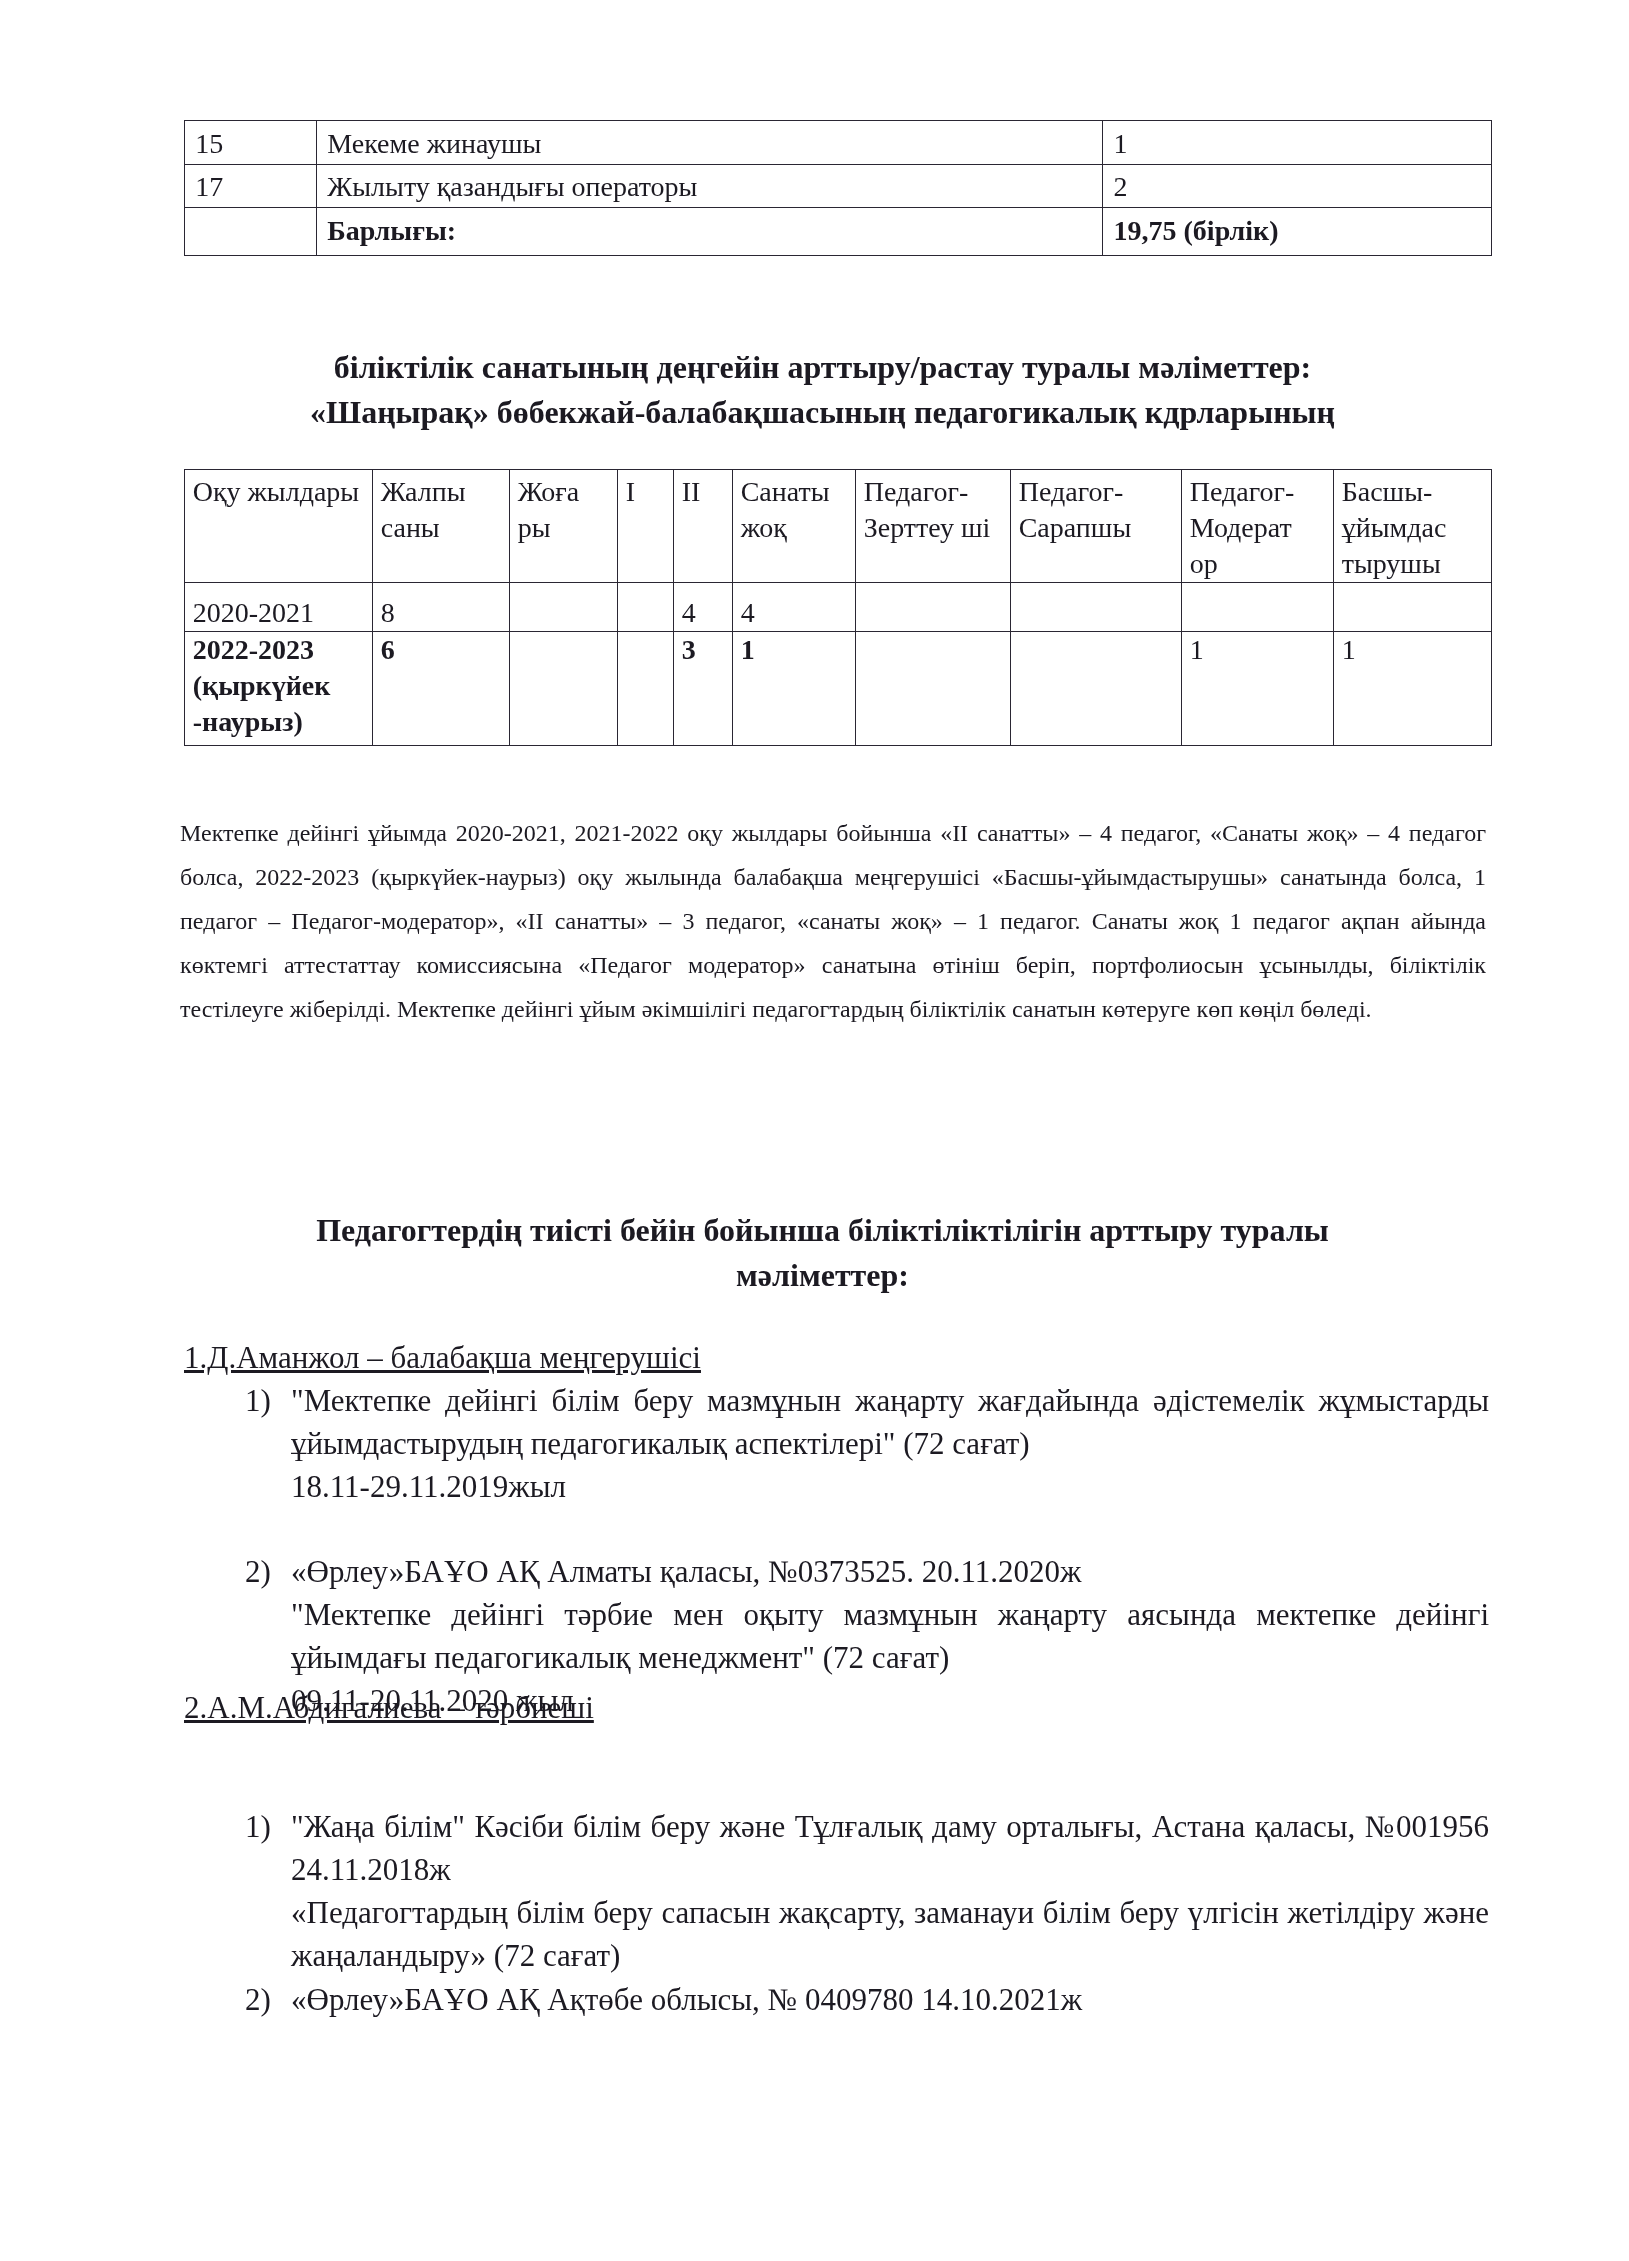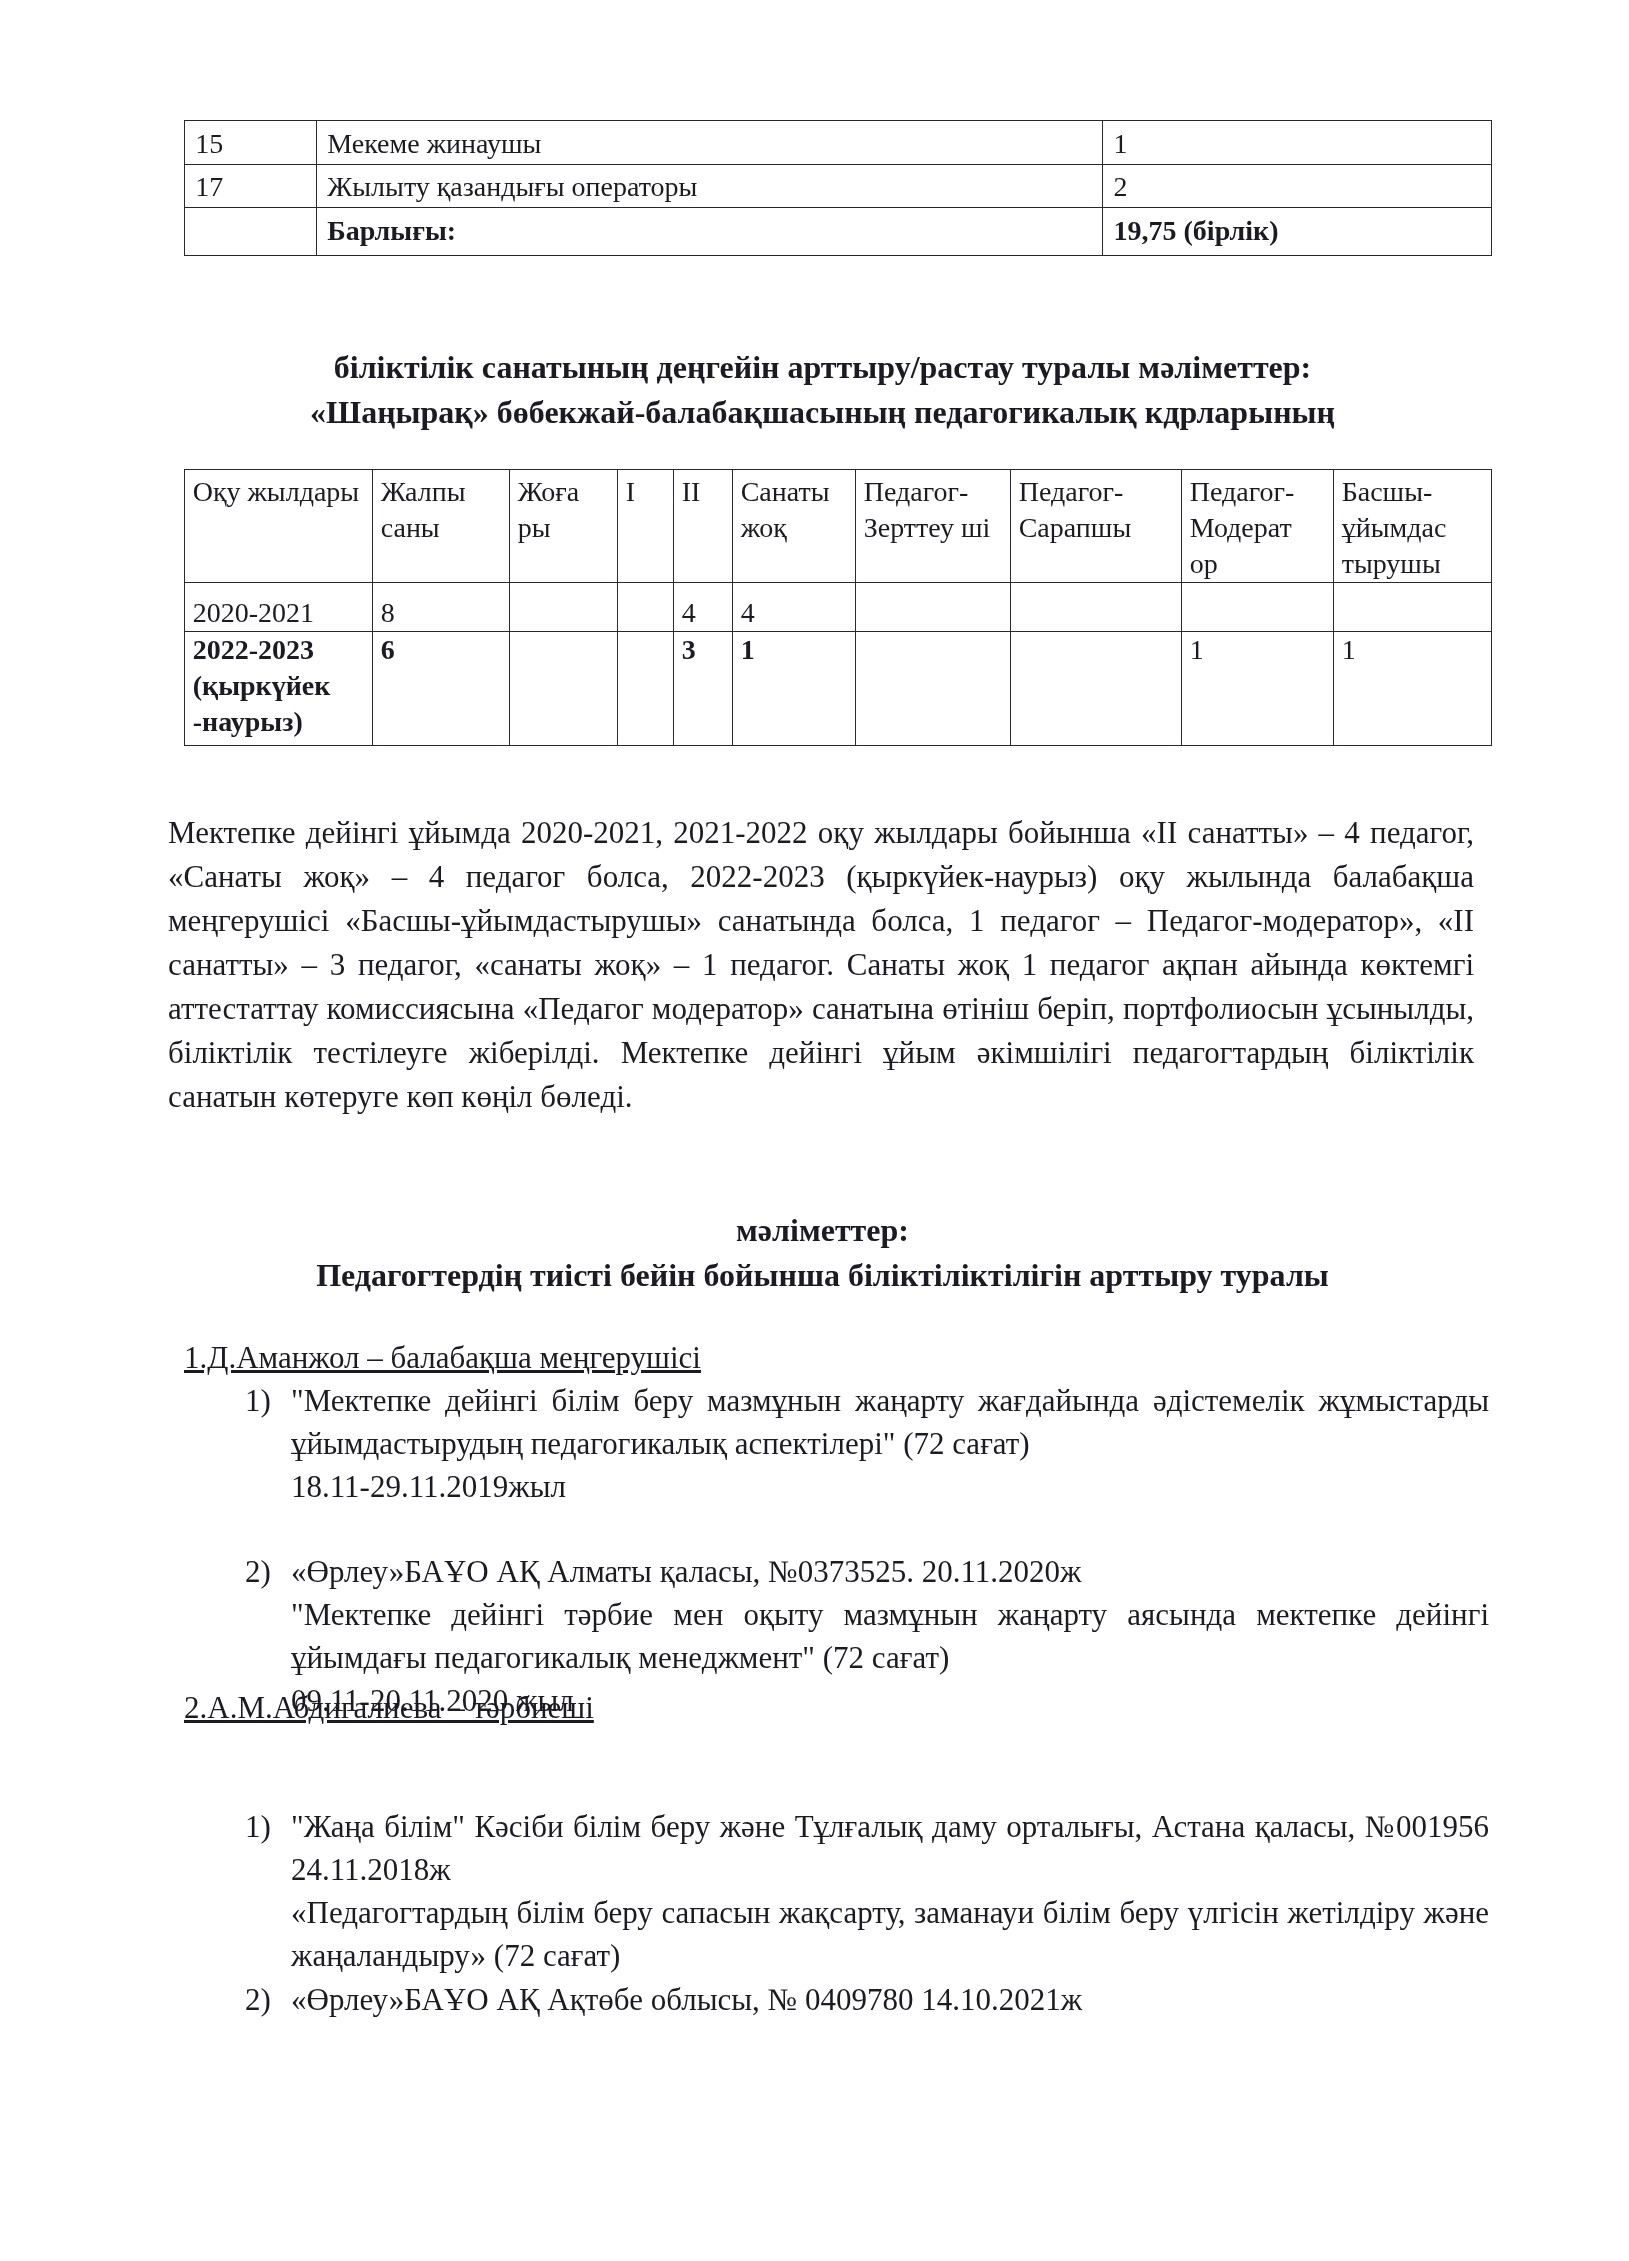--- a/index.html
+++ b/index.html
@@ -16,21 +16,21 @@
   #staff-table td { height: 39px; }
   #staff-table tr.total td { height: 44px; font-weight: bold; }
   
   #cat-table { left: 184px; top: 469px; width: 1306px; table-layout: fixed; }
   #cat-table td { font-size: 28px; line-height: 36px; padding: 3.9px 7.7px 0 7.7px; }
   #cat-table tr.head td { height: 108px; }
   #cat-table tr.row td { height: 32px; padding-top: 12px; }
   #cat-table tr.row.bold td { font-weight: bold; height: 113px; padding-top: 0; }
   .heading { position: absolute; left: 181px; width: 1283px; text-align: center;
              font-weight: bold; font-size: 32px; line-height: 45px; }
-  .para { position: absolute; left: 168px; width: 1306px; font-size: 31px; line-height: 44px;
+  .para { position: absolute; left: 180px; width: 1306px; font-size: 24px; line-height: 44px;
           text-align: justify; }
   .person { position: absolute; left: 184px; font-size: 31px; line-height: 43px; text-decoration: underline; }
   .item { position: absolute; left: 245px; width: 1244px; font-size: 31px; line-height: 43px; }
   .item .num { position: absolute; left: 0; width: 45px; }
   .item .body { margin-left: 46px; text-align: justify; }
   .item .body div { text-align: justify; }
   .item .body .last { text-align-last: left; }
 </style>
 </head>
 <body>
@@ -116,22 +116,22 @@
       <td></td>
       <td style="font-weight:normal">1</td>
       <td style="font-weight:normal">1</td>
     </tr>
   </tbody>
     </table>
 
   <div class="para" style="top:811px;">Мектепке дейінгі ұйымда 2020-2021, 2021-2022 оқу жылдары бойынша «II санатты» – 4 педагог, «Санаты жоқ» – 4 педагог болса, 2022-2023 (қыркүйек-наурыз) оқу жылында балабақша меңгерушісі «Басшы-ұйымдастырушы» санатында болса, 1 педагог – Педагог-модератор», «II санатты» – 3 педагог, «санаты жоқ» – 1 педагог. Санаты жоқ 1 педагог ақпан айында көктемгі аттестаттау комиссиясына «Педагог модератор» санатына өтініш беріп, портфолиосын ұсынылды, біліктілік тестілеуге жіберілді. Мектепке дейінгі ұйым әкімшілігі педагогтардың біліктілік санатын көтеруге көп көңіл бөледі.</div>
 
   <div class="heading" style="top:1208px;">
+    <div>Педагогтердің тиісті бейін бойынша біліктіліктілігін  арттыру  туралы</div>
     <div>мәліметтер:</div>
-    <div>Педагогтердің тиісті бейін бойынша біліктіліктілігін  арттыру  туралы</div>
   </div>
 
   <div class="person" style="top:1336px;">1.Д.Аманжол – балабақша меңгерушісі</div>
 
   <div class="item" style="top:1379px;">
     <span class="num">1)</span>
     <div class="body">
       <div class="last">"Мектепке дейінгі білім беру мазмұнын жаңарту жағдайында әдістемелік жұмыстарды ұйымдастырудың педагогикалық аспектілері" (72 сағат)</div>
       <div class="last">18.11-29.11.2019жыл</div>
     </div>

